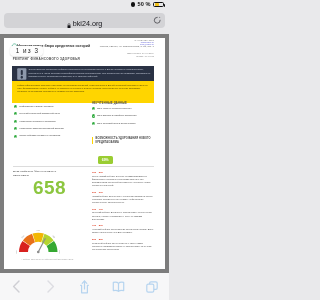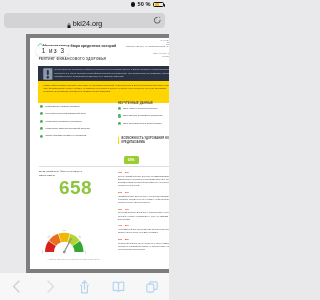--- a/index.html
+++ b/index.html
@@ -18,21 +18,21 @@
 
   
   .chrome-top{position:absolute;left:0;top:10px;width:169px;height:24px;background:#e9e9eb;}
   .urlbar{position:absolute;left:4px;top:2.5px;width:161px;height:15.5px;background:#d3d3d6;border-radius:4px;}
   .url-inner{position:absolute;left:0;top:0;width:100%;height:100%;display:flex;align-items:flex-end;justify-content:center;gap:2px;}
   .url-text{font-size:7.2px;color:#15151a;}
   .lock{width:4px;height:5.5px;position:relative;}
   .reload{position:absolute;right:4px;top:3.2px;width:8.5px;height:8.5px;}
 
   
-  .pagewrap{position:absolute;left:0;top:34px;width:169px;height:239px;background:#7d7d7d;margin-left:26px;}
+  .pagewrap{position:absolute;left:0;top:34px;width:169px;height:239px;background:#7d7d7d;}
   .doc{position:absolute;left:3.5px;top:4px;width:161px;height:230.5px;background:#fff;overflow:hidden;
        font-size:2.3px;color:#333;}
 
   
   .dhead{position:absolute;left:0;top:0;width:161px;height:27px;}
   .logo{position:absolute;left:7.5px;top:4.6px;width:6.8px;height:3.8px;}
   .logo-name{position:absolute;left:13.8px;top:6.1px;font-size:3.55px;font-weight:bold;color:#2b2b2b;letter-spacing:0.02px;white-space:nowrap;}
   .doc-title{position:absolute;left:9.2px;top:19.4px;font-size:3.05px;font-weight:bold;color:#4a4a4a;letter-spacing:0.35px;white-space:nowrap;}
   .hright{position:absolute;right:10.7px;top:2.4px;width:70px;text-align:right;}
   .hr-line{font-size:2.45px;color:#757575;white-space:nowrap;line-height:1.95px;}

